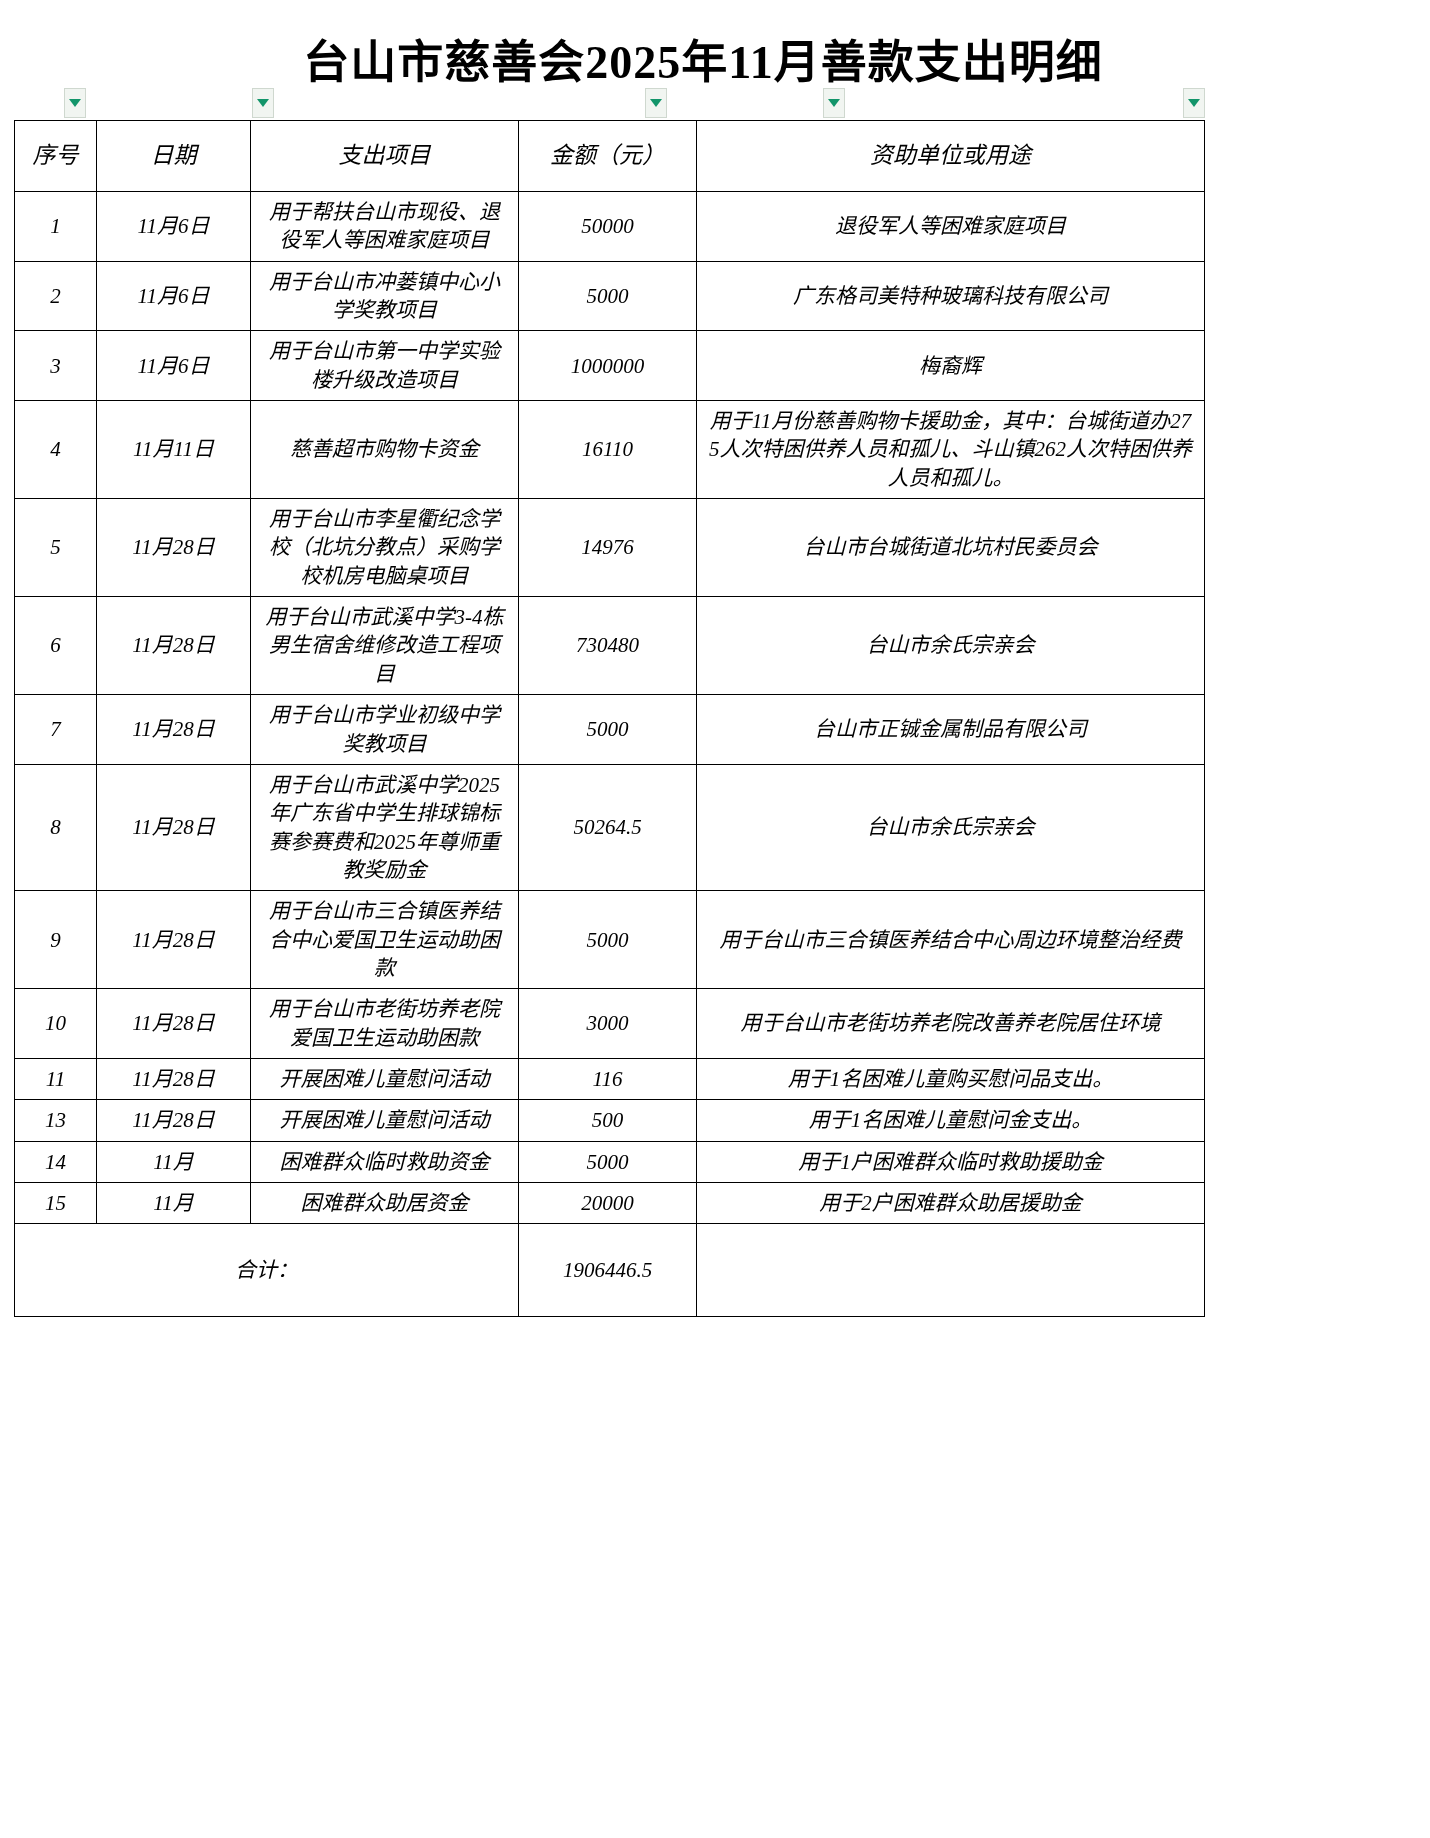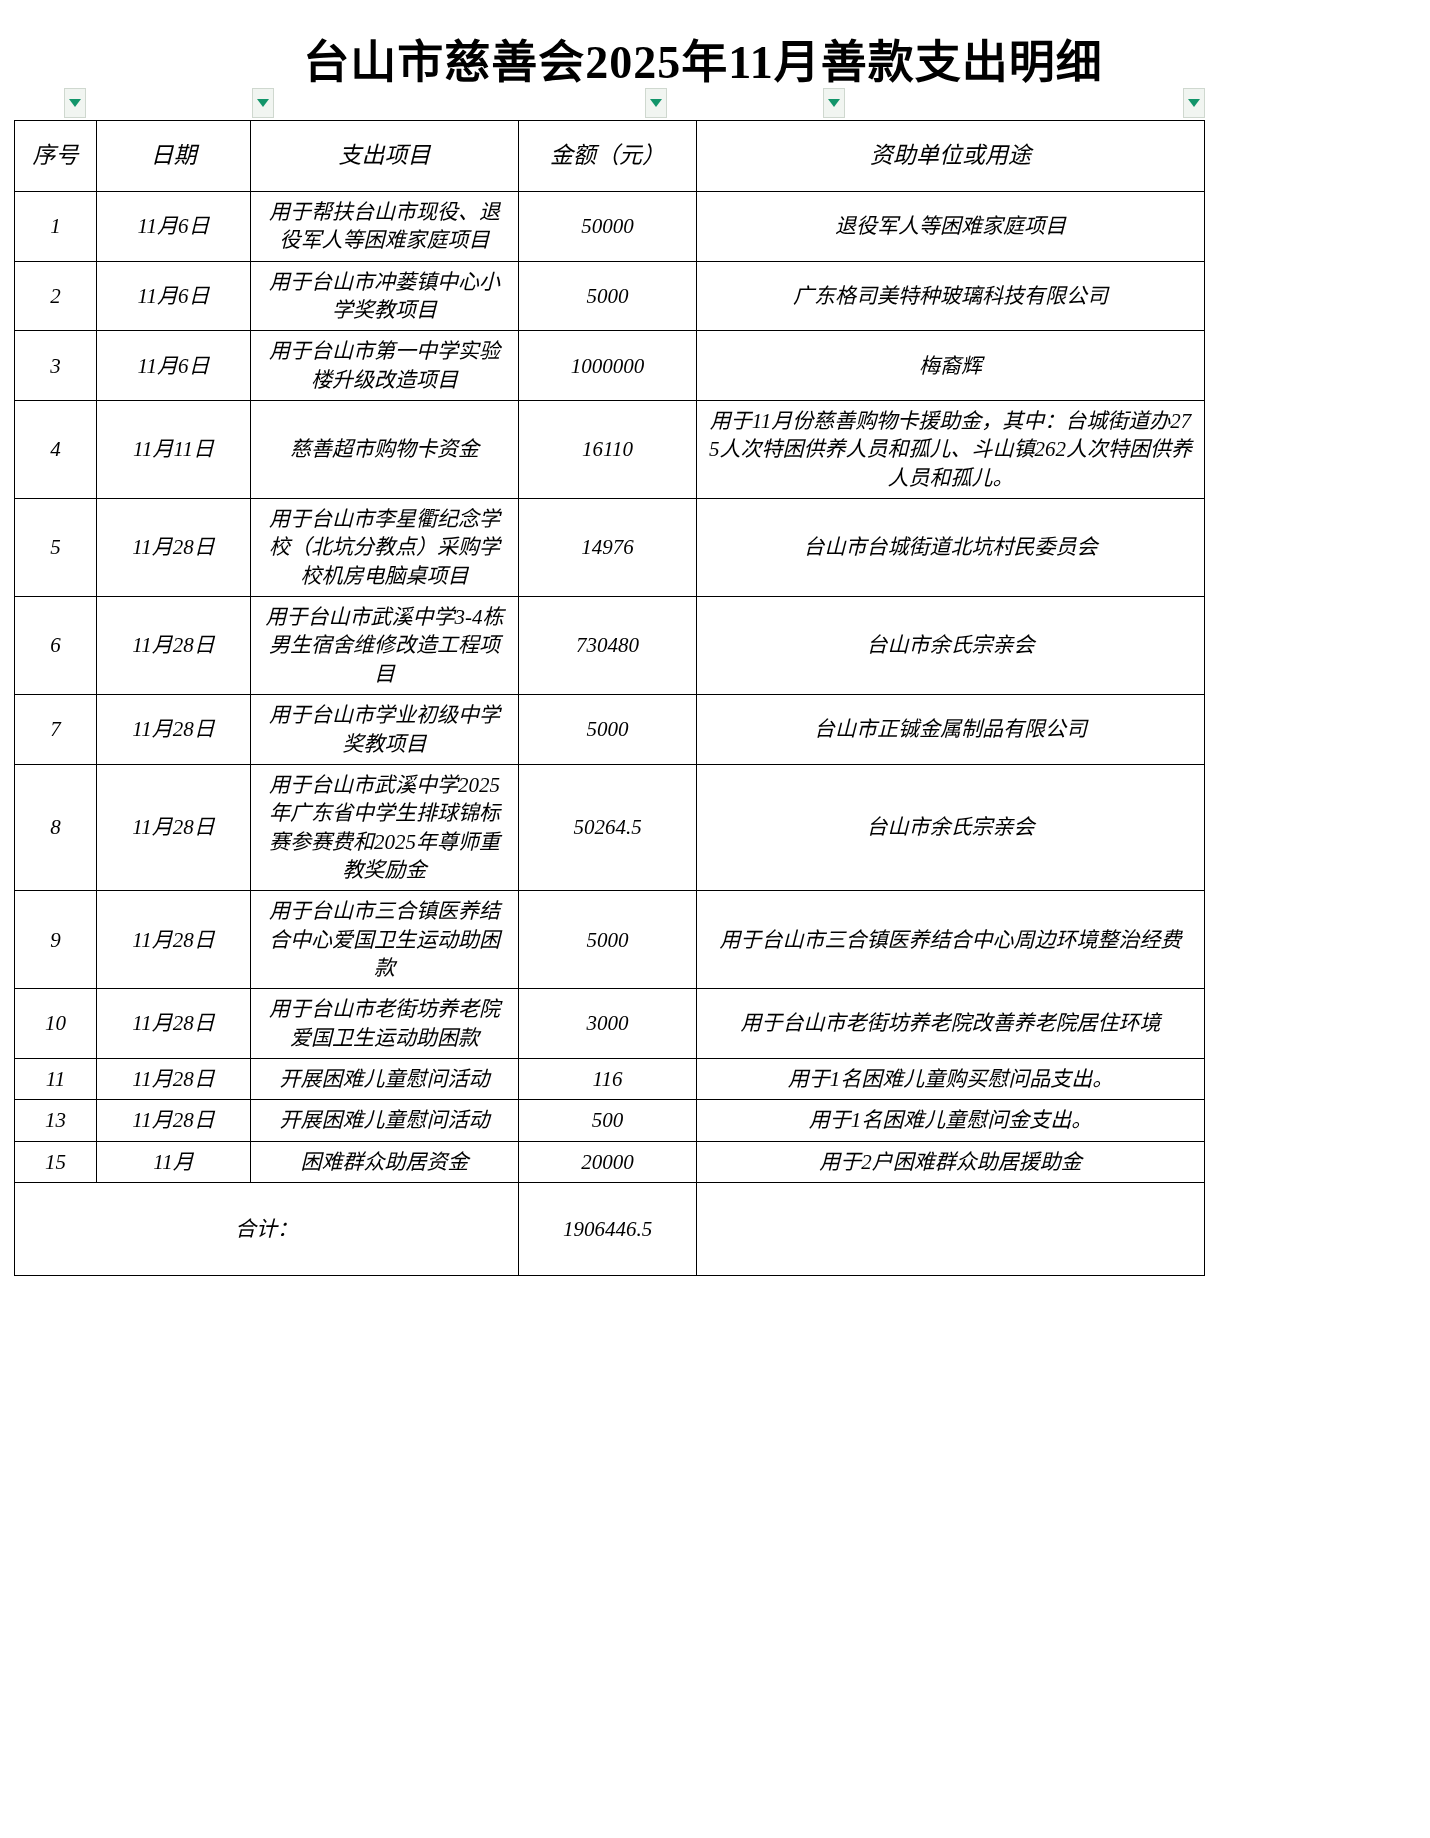--- a/index.html
+++ b/index.html
@@ -236,20 +236,27 @@
           <td class="use">用于1名困难儿童购买慰问品支出。</td>
         </tr>
         <tr>
           <td class="no">13</td>
           <td class="date">11月28日</td>
           <td class="item">开展困难儿童慰问活动</td>
           <td class="amt">500</td>
           <td class="use">用于1名困难儿童慰问金支出。</td>
         </tr>
         <tr>
+          <td class="no">14</td>
+          <td class="date">11月</td>
+          <td class="item">困难群众临时救助资金</td>
+          <td class="amt">5000</td>
+          <td class="use">用于1户困难群众临时救助援助金</td>
+        </tr>
+        <tr>
           <td class="no">15</td>
           <td class="date">11月</td>
           <td class="item">困难群众助居资金</td>
           <td class="amt">20000</td>
           <td class="use">用于2户困难群众助居援助金</td>
         </tr>
       </tbody>
     <tfoot>
       <tr>
         <td class="total-label" colspan="3">合计：</td>

